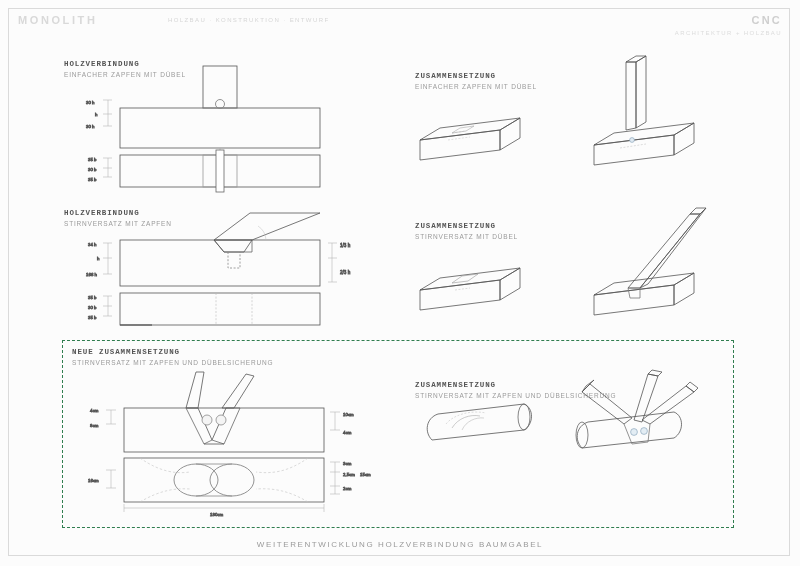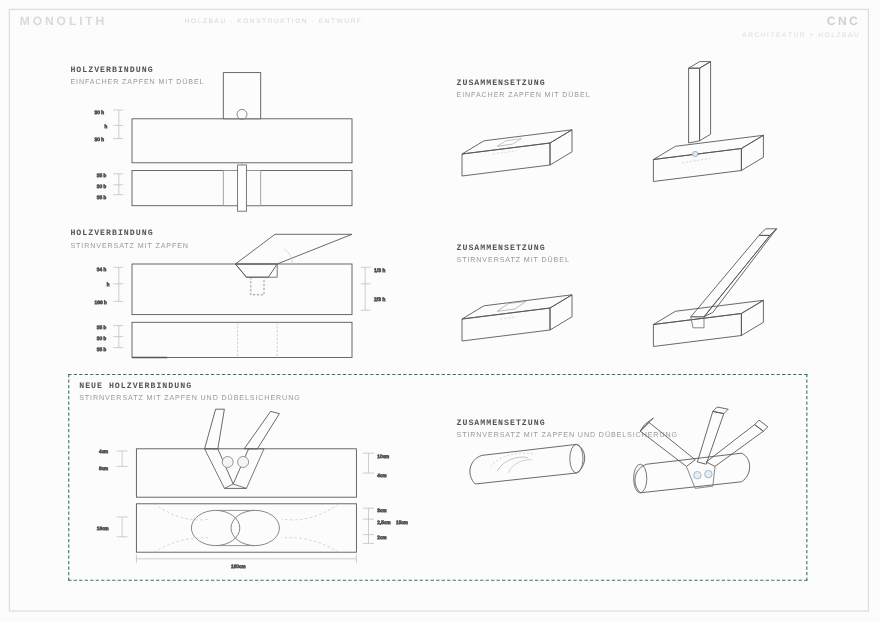--- a/index.html
+++ b/index.html
@@ -140,21 +140,21 @@
 
   <div class="blk-title" style="left:415px; top:72px;">ZUSAMMENSETZUNG</div>
   <div class="blk-sub" style="left:415px; top:83px;">EINFACHER ZAPFEN MIT DÜBEL</div>
 
   <div class="blk-title" style="left:64px; top:209px;">HOLZVERBINDUNG</div>
   <div class="blk-sub" style="left:64px; top:220px;">STIRNVERSATZ MIT ZAPFEN</div>
 
   <div class="blk-title" style="left:415px; top:222px;">ZUSAMMENSETZUNG</div>
   <div class="blk-sub" style="left:415px; top:233px;">STIRNVERSATZ MIT DÜBEL</div>
 
-  <div class="blk-title" style="left:72px; top:348px;">NEUE HOLZVERBINDUNG</div>
+  <div class="blk-title" style="left:72px; top:348px;">NEUE ZUSAMMENSETZUNG</div>
   <div class="blk-sub" style="left:72px; top:359px;">STIRNVERSATZ MIT ZAPFEN UND DÜBELSICHERUNG</div>
 
   <div class="blk-title" style="left:415px; top:381px;">ZUSAMMENSETZUNG</div>
   <div class="blk-sub" style="left:415px; top:392px;">STIRNVERSATZ MIT ZAPFEN UND DÜBELSICHERUNG</div>
 
   <svg class="draw" viewBox="0 0 800 566">
     <g fill="none" stroke="#555" stroke-width="0.8">
 
       <g>
         <rect x="120" y="108" width="200" height="40"></rect>
@@ -357,13 +357,14 @@
         <path d="M686 386 L690 382 L698 388 L694 392 Z"></path>
 
         <path d="M624 424 L632 444 L648 442 L650 424" stroke="#777"></path>
         <circle cx="634" cy="432" r="3.4" stroke="#8ea8bd" fill="#e3edf4" stroke-width="0.7"></circle>
         <circle cx="644" cy="431" r="3.4" stroke="#8ea8bd" fill="#e3edf4" stroke-width="0.7"></circle>
       </g>
 
     </g>
   </svg>
 
+  <div class="footer">WEITERENTWICKLUNG HOLZVERBINDUNG BAUMGABEL</div>
 </div>
 
 </body></html>

